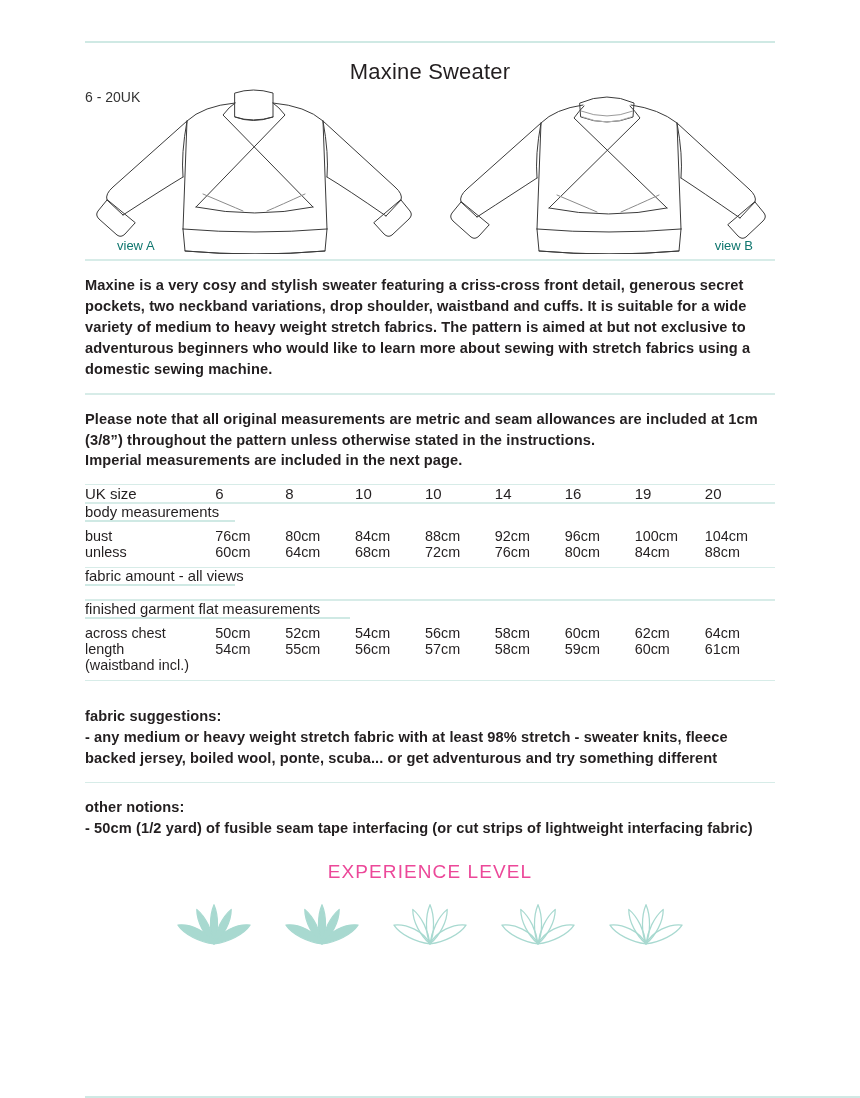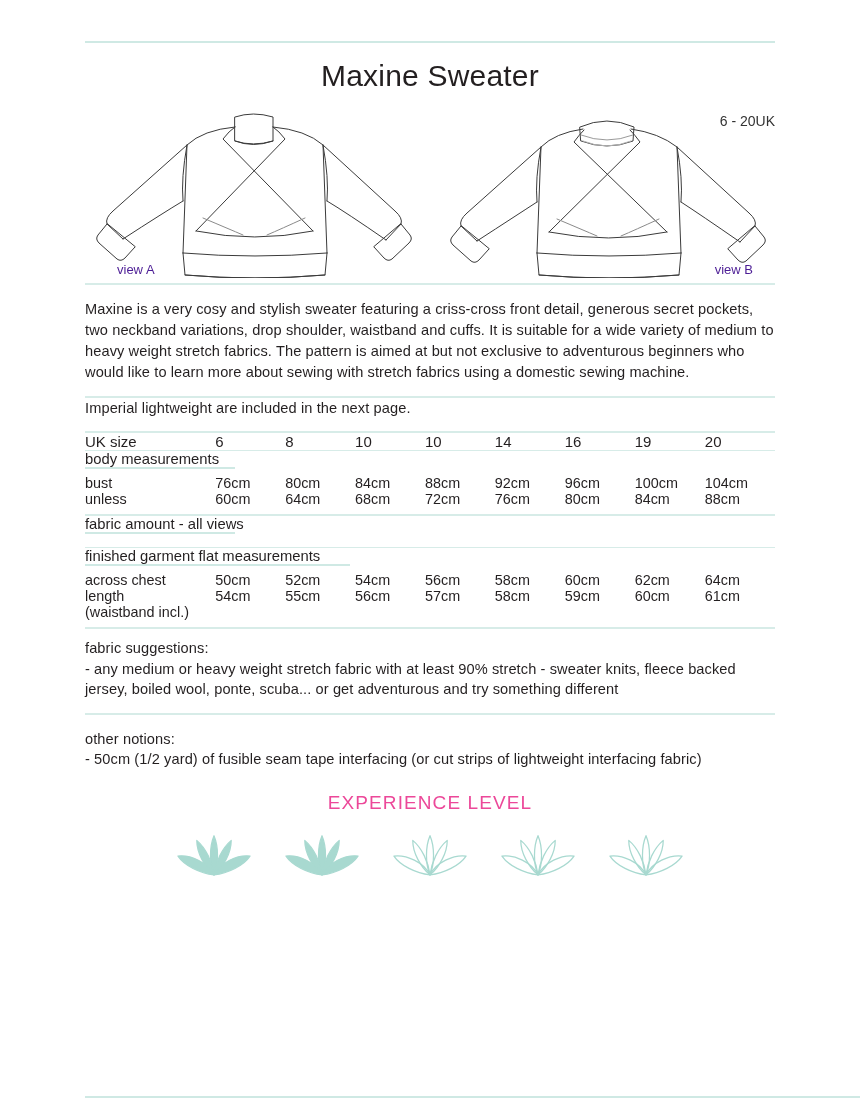--- a/index.html
+++ b/index.html
@@ -12,36 +12,36 @@
     overflow: hidden;
   }
   .page { position: relative; width: 860px; height: 1098px; padding: 0 85px; }
 
   .rule { height: 2px; background: #cfe9e4; width: 100%; }
   .rule.thin { height: 1.5px; background: #d7ece8; }
   .rule.top { margin-top: 41px; }
 
   
   .title {
-    text-align: center; font-size: 30px; font-weight: 400;
+    text-align: center; font-size: 22px; font-weight: 400;
     letter-spacing: .2px; margin: 16px 0 0 0; color: #231f20;
   }
-  .subtitle { text-align: right; font-size: 14px; margin-top: 20px; color: #333; }
+  .subtitle { text-align: left; font-size: 14px; margin-top: 4px; color: #333; }
 
   
   .illus-wrap { position: relative; height: 200px; margin-top: -46px; }
   .illus { position: absolute; top: 0; }
   .illus.a { left: -2px; }
   .illus.b { right: -2px; }
-  .view-label { position: absolute; bottom: 6px; font-size: 13px; color: #4c1d95; }
+  .view-label { position: absolute; bottom: 6px; font-size: 13px; color: #0f766e; }
   .view-label.a { left: 32px; }
   .view-label.b { right: 22px; }
 
   
-  .para { font-size: 14.6px; line-height: 1.45; margin: 14px 0 0 0; letter-spacing: .1px; }
+  .para { font-size: 14.6px; line-height: 1.45; margin: 14px 0 0 0; letter-spacing: .1px; font-weight: bold; }
   .para.tight { line-height: 1.42; }
   .block-gap { margin-top: 13px; }
 
   
   table.spec { width: 100%; border-collapse: collapse; font-size: 14.4px; }
   table.spec td, table.spec th { padding: 0; text-align: left; font-weight: 400; vertical-align: top; }
   .col-label { width: 133px; }
   .col-v { width: 71px; }
   .hdr-row td { padding: 6px 0 7px 0; font-size: 15px; }
   .data-row td { padding: 1.5px 0; }
@@ -131,21 +131,22 @@
     <div class="view-label a">view A</div>
     <div class="view-label b">view B</div>
   </div>
 
   <div class="rule thin"></div>
 
   <p class="para">Maxine is a very cosy and stylish sweater featuring a criss-cross front detail, generous secret pockets, two neckband variations, drop shoulder, waistband and cuffs. It is suitable for a wide variety of medium to heavy weight stretch fabrics. The pattern is aimed at but not exclusive to adventurous beginners who would like to learn more about sewing with stretch fabrics using a domestic sewing machine.</p>
 
   <div class="rule thin block-gap"></div>
 
-  <p class="para tight" style="margin-top:0">Imperial lightweight are included in the next page.</p>
+  <p class="para tight">Please note that all original measurements are metric and seam allowances are included at 1cm (3/8”) throughout the pattern unless otherwise stated in the instructions.</p>
+  <p class="para tight" style="margin-top:0">Imperial measurements are included in the next page.</p>
 
   <div class="rule thin block-gap"></div>
 
   <table class="spec">
     <colgroup>
       <col class="col-label">
         <col class="col-v">
         <col class="col-v">
         <col class="col-v">
         <col class="col-v">
@@ -259,22 +260,22 @@
         </tr>
       <tr>
           <td colspan="9">
             <div class="row-spacer"></div>
             <div class="rule thin"></div>
           </td>
         </tr>
     </tbody>
   </table>
 
-  <p class="para tight" style="margin-top:9px">fabric suggestions:</p>
-  <p class="para tight" style="margin-top:0">- any medium or heavy weight stretch fabric with at least 90% stretch - sweater knits, fleece backed jersey, boiled wool, ponte, scuba... or get adventurous and try something different</p>
+  <p class="para tight" style="margin-top:25px">fabric suggestions:</p>
+  <p class="para tight" style="margin-top:0">- any medium or heavy weight stretch fabric with at least 98% stretch - sweater knits, fleece backed jersey, boiled wool, ponte, scuba... or get adventurous and try something different</p>
 
   <div class="rule thin block-gap"></div>
 
   <p class="para tight">other notions:</p>
   <p class="para tight" style="margin-top:0">- 50cm (1/2 yard) of fusible seam tape interfacing (or cut strips of lightweight interfacing fabric)</p>
 
   <div class="exp-title">EXPERIENCE LEVEL</div>
   <div class="exp-icons" id="exp-icons">
       <svg width="100" height="58" viewBox="0 2 100 74">
         <path d="M50 72 C44 58 44 36 50 22 C56 36 56 58 50 72 Z" fill="#a8d9d0" stroke="#a8d9d0" stroke-width="1.5" stroke-linejoin="round"></path>

